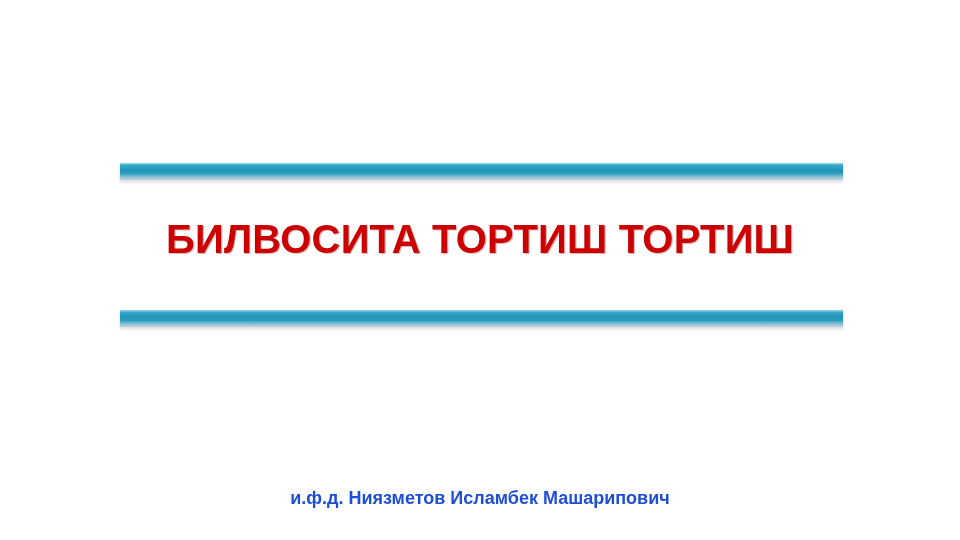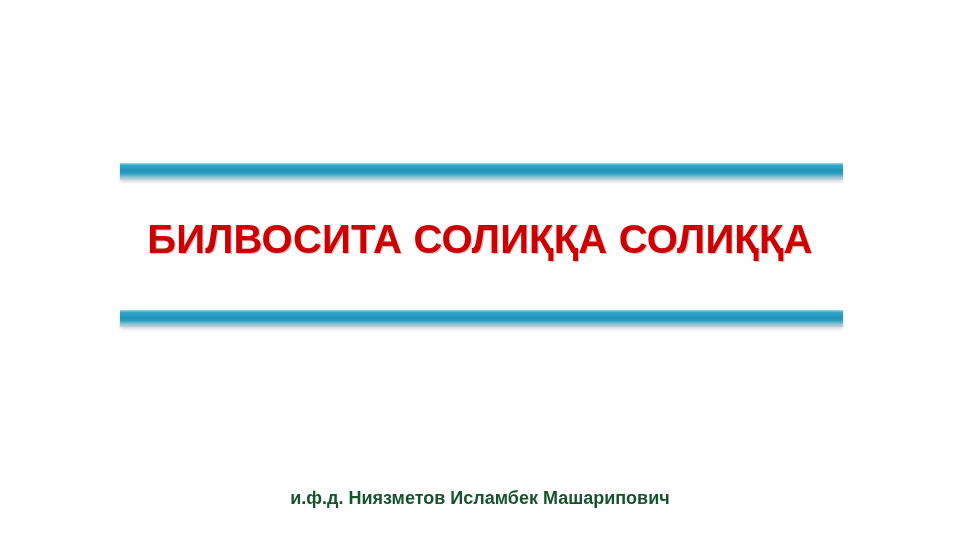--- a/index.html
+++ b/index.html
@@ -61,30 +61,30 @@
   
   #subtitle {
     position: absolute;
     left: 0;
     top: 485px;
     width: 960px;
     text-align: center;
     font-size: 18px;
     font-weight: bold;
     line-height: 26px;
-    color: #14532d;
+    color: #1d4ed8;
     white-space: nowrap;
   }
 </style>
 </head>
 <body>
 
 <div id="slide">
 
   <div class="rule" id="rule-top"></div>
 
-  <div id="title">БИЛВОСИТА СОЛИҚҚА СОЛИҚҚА</div>
+  <div id="title">БИЛВОСИТА ТОРТИШ ТОРТИШ</div>
 
   <div class="rule" id="rule-bottom"></div>
 
   <div id="subtitle">и.ф.д. Ниязметов Исламбек Машарипович</div>
 
 </div>
 
 </body></html>

